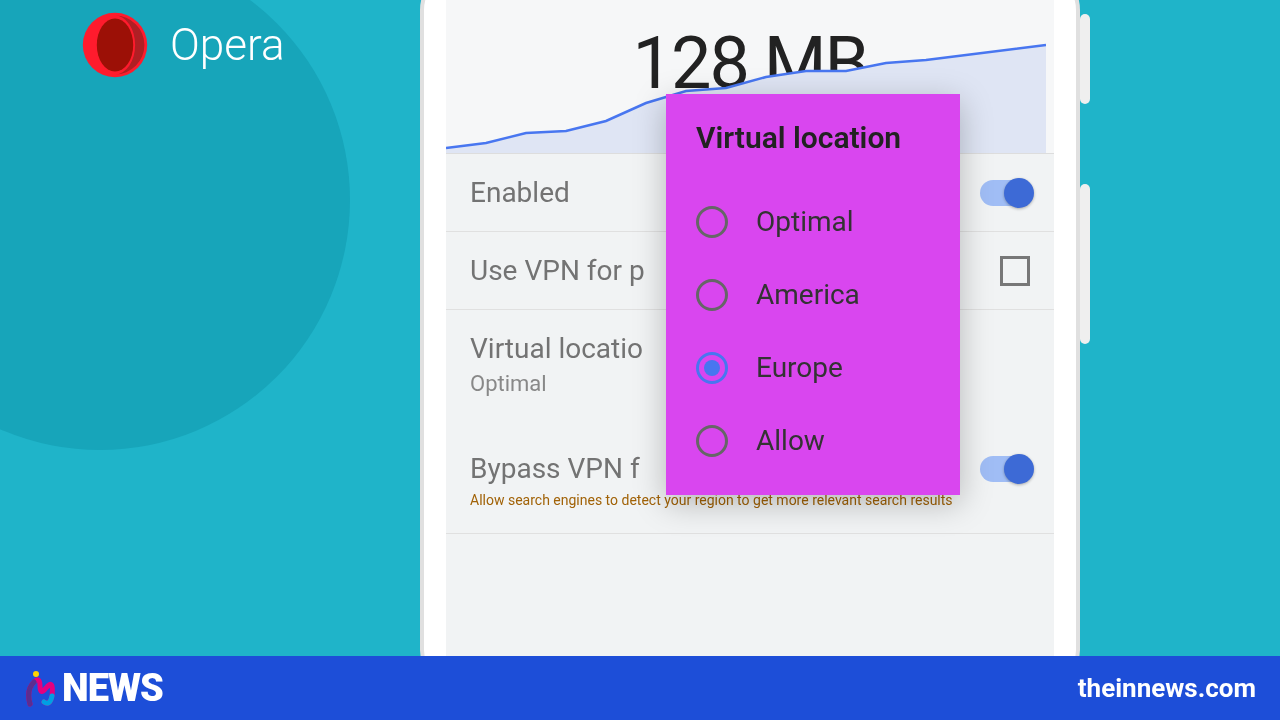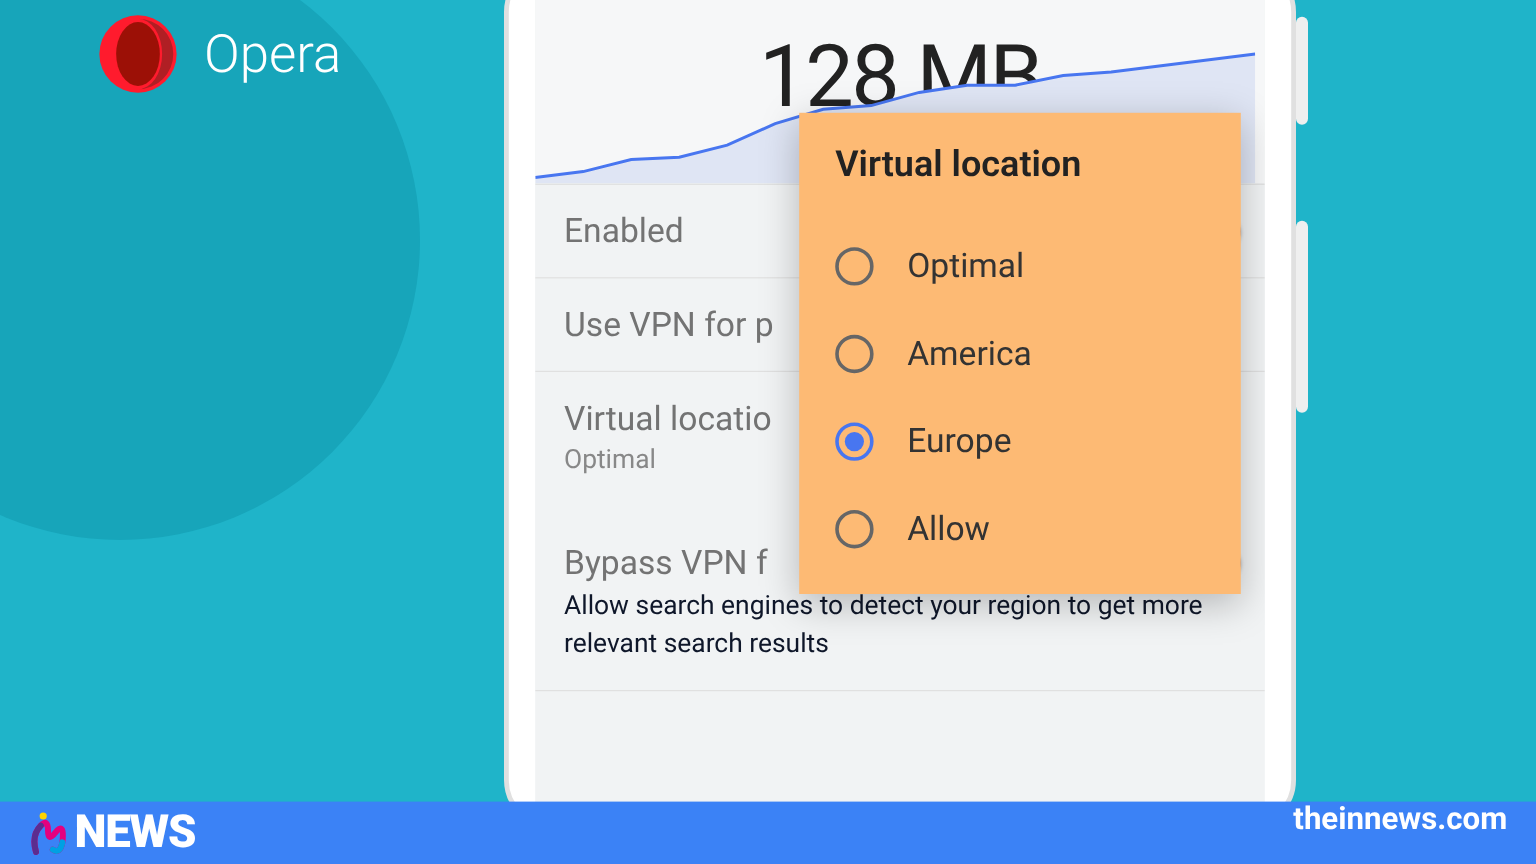--- a/index.html
+++ b/index.html
@@ -111,22 +111,22 @@
 .setting-row .row-top { width: 100%; display: flex; justify-content: space-between; align-items: center; }
 .setting-label {
   font-size: 28px;
   color: #737373;
 }
 .setting-sub {
   font-size: 22px;
   color: #888;
 }
 .setting-desc {
-  font-size: 22px;
-  color: #0f172a;
+  font-size: 14px;
+  color: #a16207;
   line-height: 1.4;
 }
 
 
 .toggle {
   width: 50px; height: 26px;
   background: #a0bdf5;
   border-radius: 13px;
   position: relative;
 }
@@ -144,22 +144,22 @@
 .checkbox {
   width: 30px; height: 30px;
   border: 3px solid #777;
 }
 
 
 .dialog {
   position: absolute;
   left: 220px;
   top: 120px;
-  width: 368px;
-  background: #fdba74;
+  width: 294px;
+  background: #d946ef;
   box-shadow: 0 8px 30px rgba(0,0,0,0.25);
   padding: 26px 30px 18px;
   z-index: 10;
 }
 .dialog-title {
   font-size: 30px;
   font-weight: 600;
   color: #222;
   margin-bottom: 30px;
 }
@@ -188,24 +188,25 @@
 }
 .option-label {
   font-size: 28px;
   color: #333;
 }
 
 
 .footer {
   position: absolute;
   left: 0; right: 0; bottom: 0;
-  height: 52px;
-  background: #3b82f6;
+  height: 64px;
+  background: #1d4ed8;
   display: flex;
   justify-content: space-between;
+  align-items: center;
   padding: 0 24px;
 }
 .footer-brand {
   display: flex;
   align-items: center;
   gap: 4px;
 }
 .footer-n {
   font-size: 38px;
   font-weight: 900;

